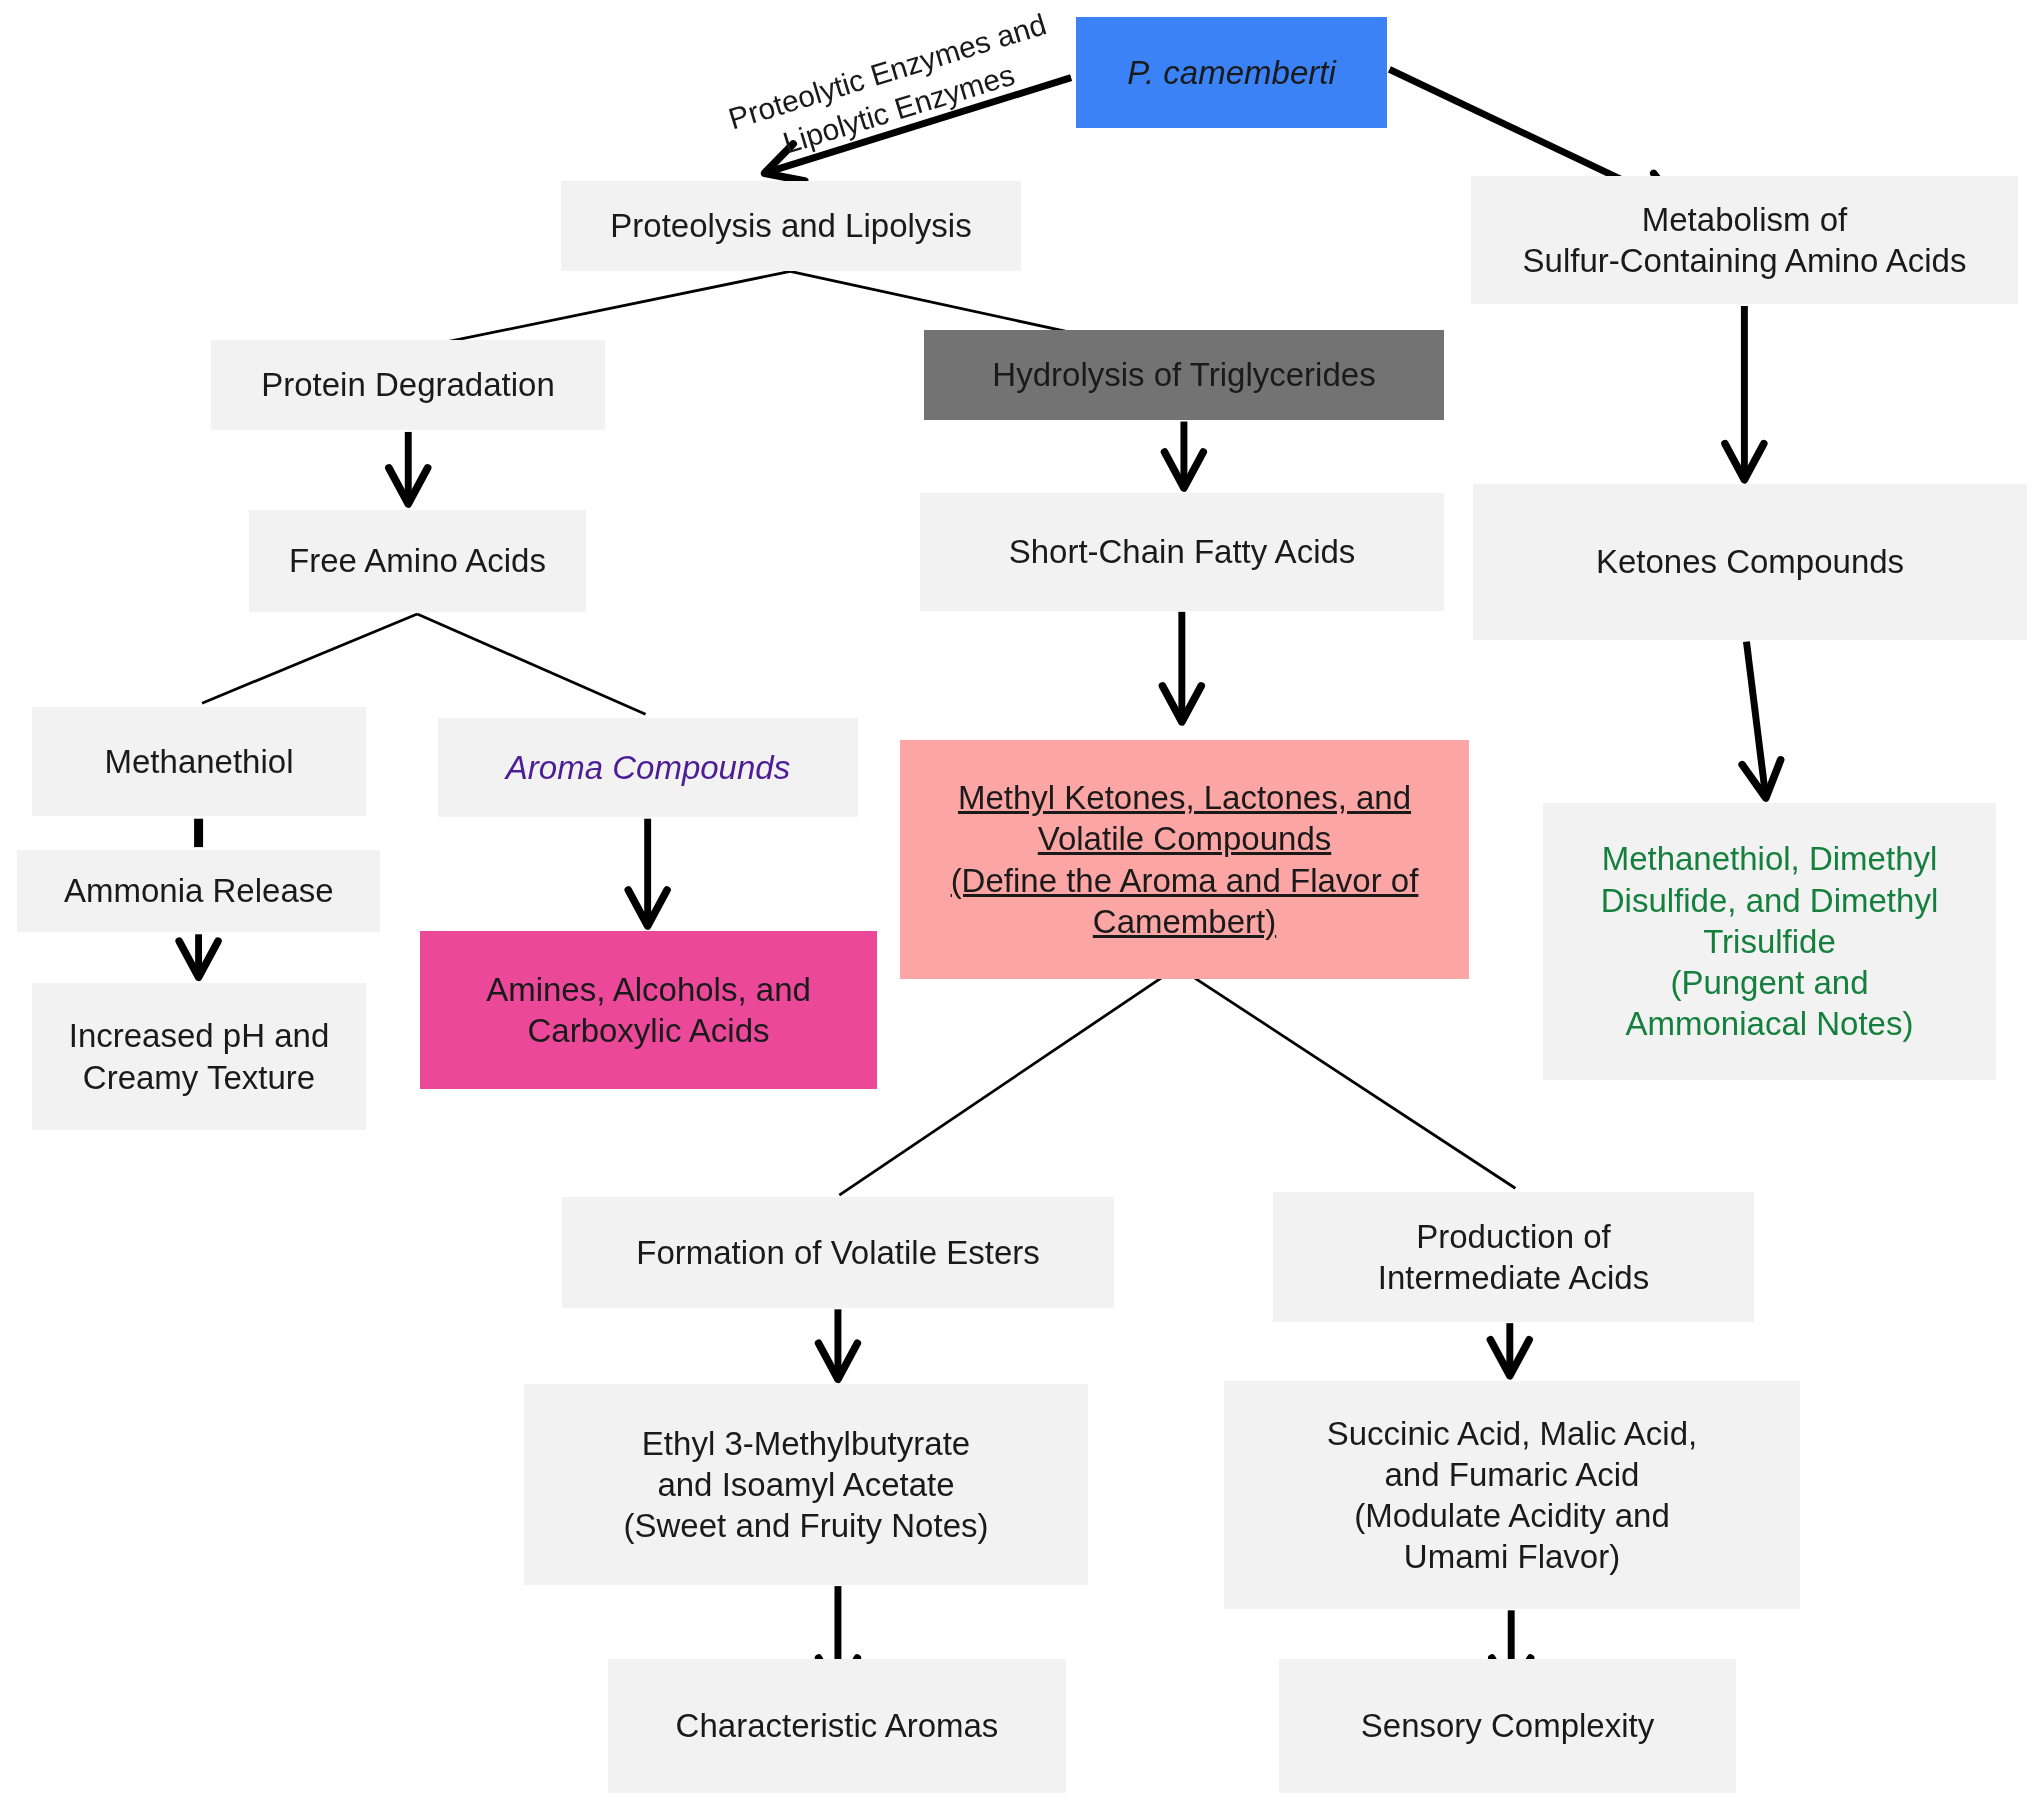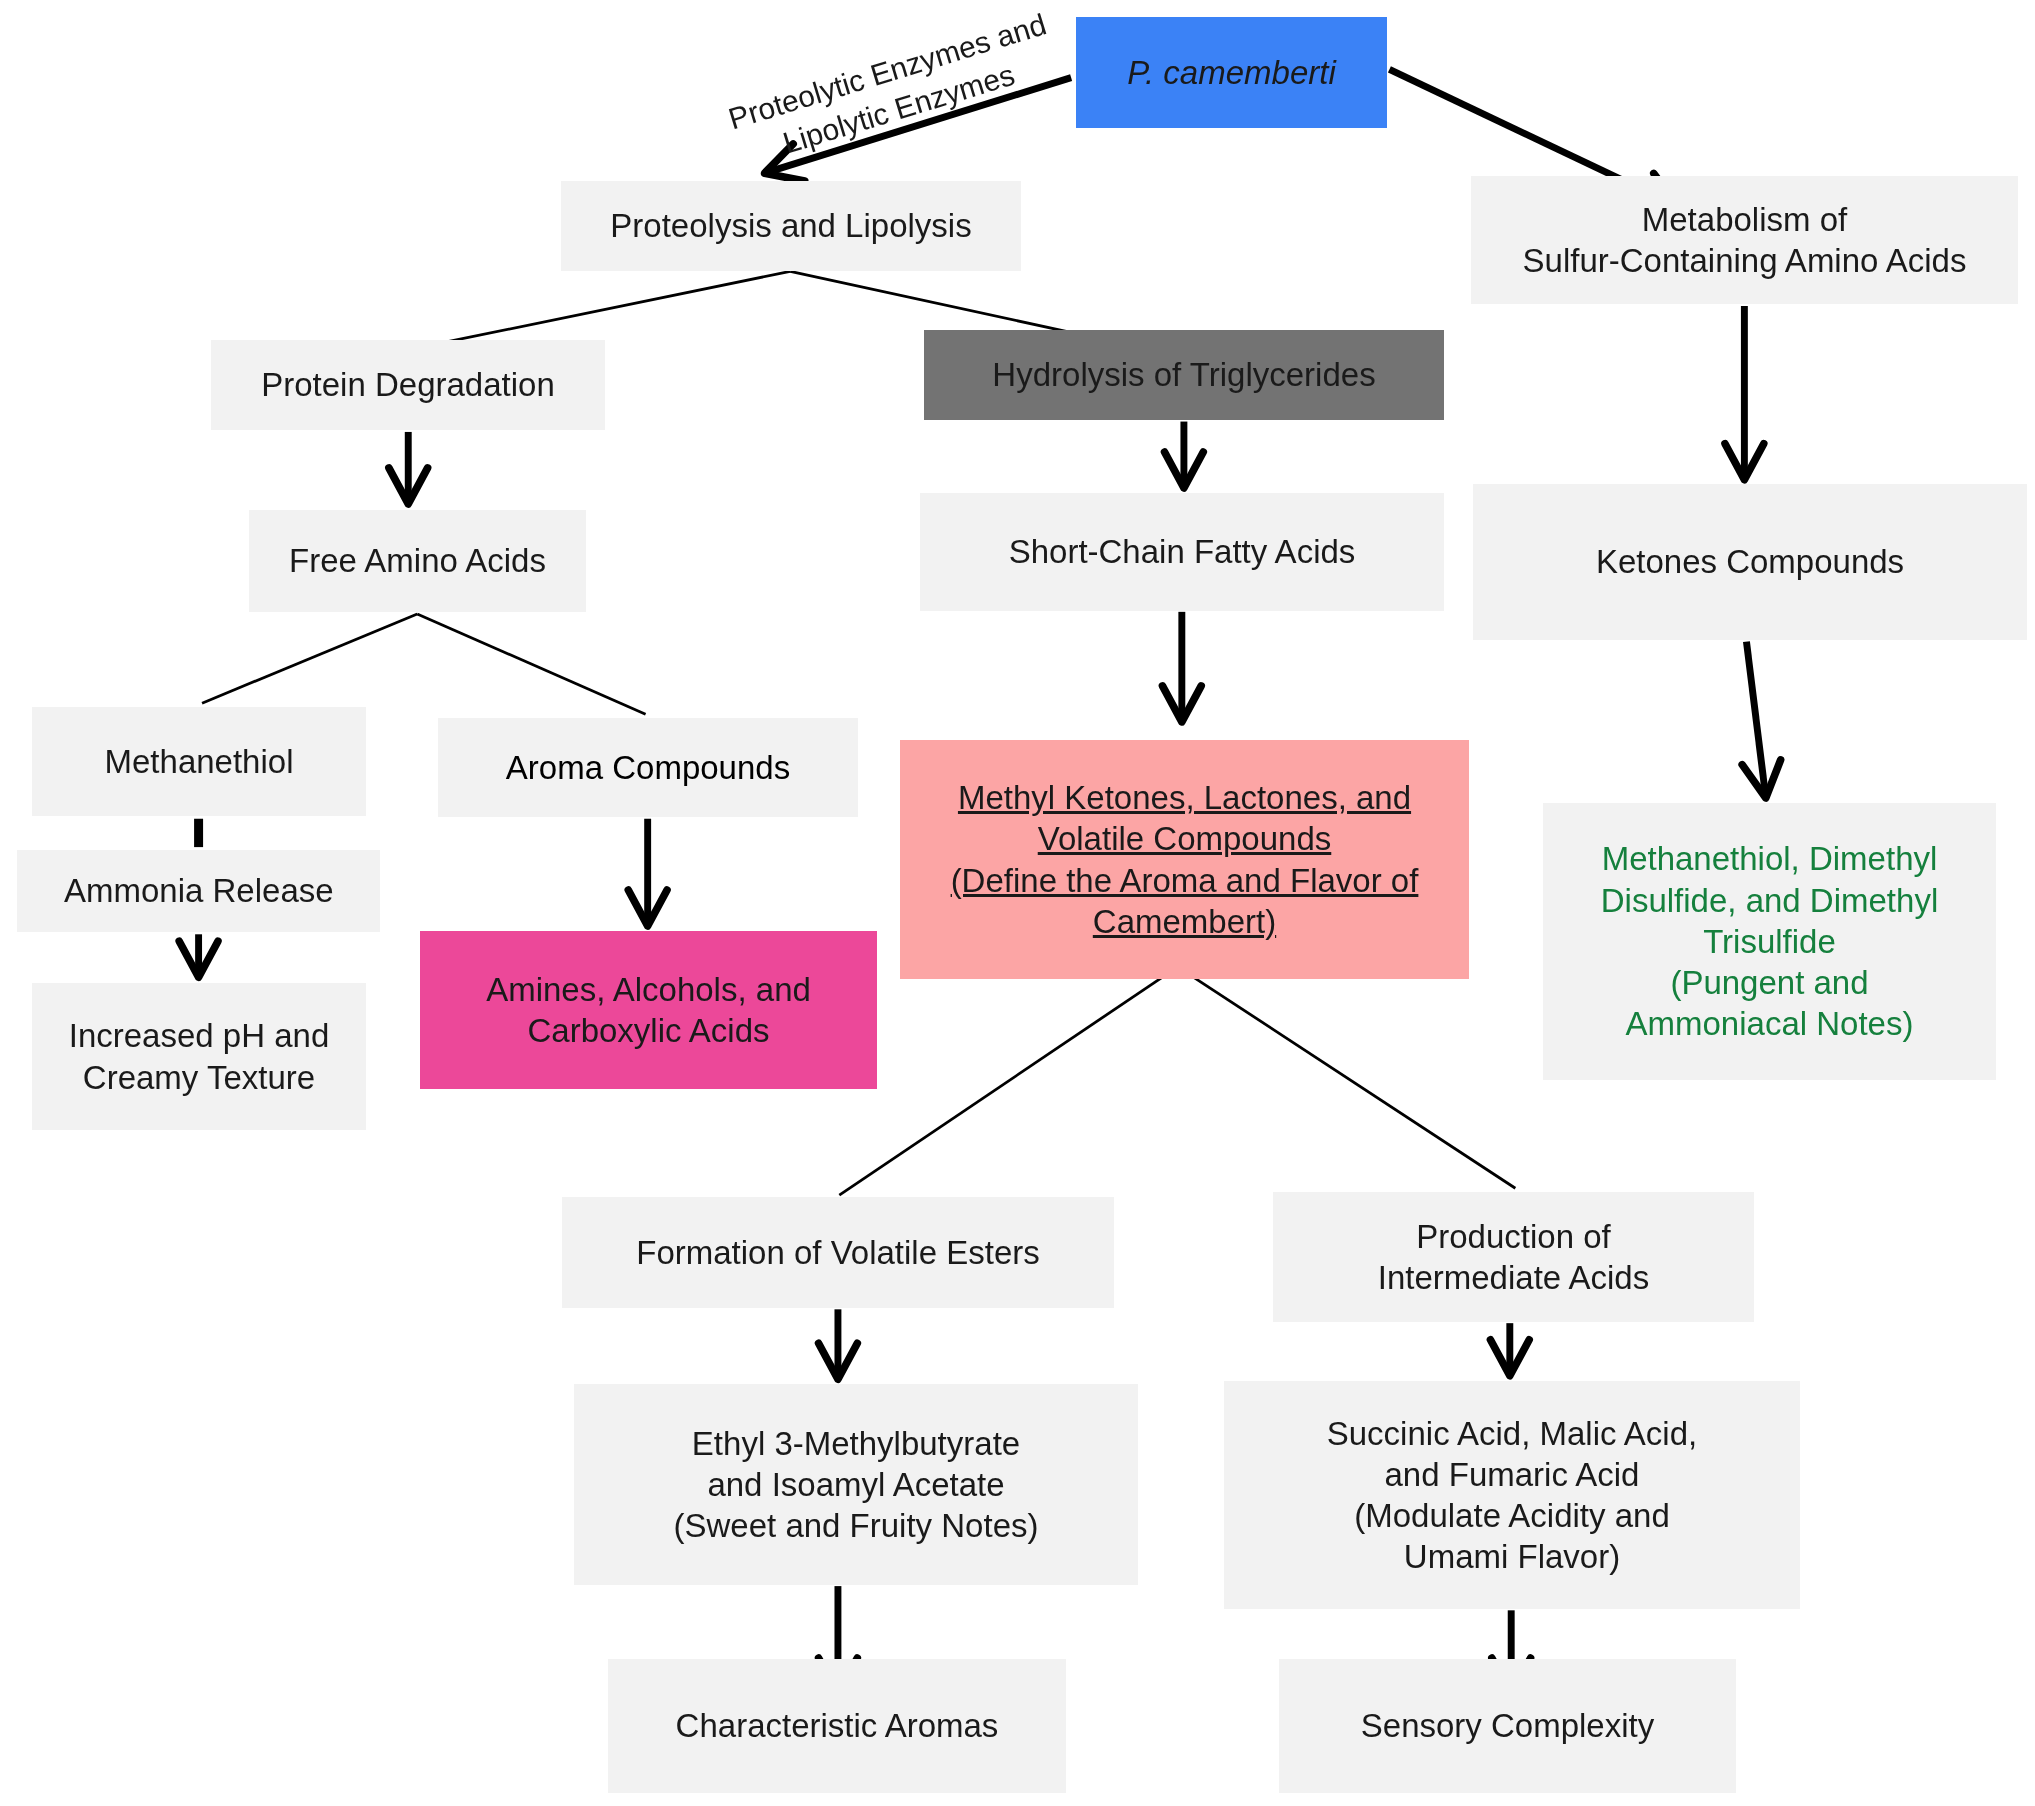--- a/index.html
+++ b/index.html
@@ -73,39 +73,39 @@
       <div class="node italic" style="left: 1076px; top: 17.3px; width: 311px; height: 111px; background: #3b82f6; color: rgb(26, 26, 26);">P. camemberti</div>
       <div class="node" style="left: 561px; top: 181px; width: 460px; height: 90px; background: rgb(242, 242, 242); color: rgb(26, 26, 26);">Proteolysis and Lipolysis</div>
       <div class="node" style="left: 1471px; top: 176px; width: 547px; height: 128px; background: rgb(242, 242, 242); color: rgb(26, 26, 26);">Metabolism of
 Sulfur-Containing Amino Acids</div>
       <div class="node" style="left: 211px; top: 340px; width: 394px; height: 90px; background: rgb(242, 242, 242); color: rgb(26, 26, 26);">Protein Degradation</div>
       <div class="node" style="left: 924px; top: 330px; width: 520px; height: 90px; background: #737373; color: rgb(26, 26, 26);">Hydrolysis of Triglycerides</div>
       <div class="node" style="left: 249px; top: 510px; width: 337px; height: 102px; background: rgb(242, 242, 242); color: rgb(26, 26, 26);">Free Amino Acids</div>
       <div class="node" style="left: 920px; top: 493px; width: 524px; height: 118px; background: rgb(242, 242, 242); color: rgb(26, 26, 26);">Short-Chain Fatty Acids</div>
       <div class="node" style="left: 1473px; top: 484px; width: 554px; height: 156px; background: rgb(242, 242, 242); color: rgb(26, 26, 26);">Ketones Compounds</div>
       <div class="node" style="left: 32px; top: 707px; width: 334px; height: 109px; background: rgb(242, 242, 242); color: rgb(26, 26, 26);">Methanethiol</div>
-      <div class="node" style="left: 438px; top: 718px; width: 420px; height: 99px; background: rgb(242, 242, 242); color: #000000;">Aroma Compounds</div>
+      <div class="node" style="left: 438px; top: 718px; width: 420px; height: 99px; background: rgb(242, 242, 242); color: #4c1d95; font-style: italic;">Aroma Compounds</div>
       <div class="node" style="left: 17.3px; top: 850px; width: 363px; height: 82px; background: rgb(242, 242, 242); color: rgb(26, 26, 26);">Ammonia Release</div>
       <div class="node" style="left: 900px; top: 740px; width: 569px; height: 239px; background: #fca5a5; color: rgb(26, 26, 26); text-decoration: underline;">Methyl Ketones, Lactones, and
 Volatile Compounds
 (Define the Aroma and Flavor of
 Camembert)</div>
       <div class="node" style="left: 1543px; top: 803px; width: 453px; height: 277px; background: rgb(242, 242, 242); color: #15803d;">Methanethiol, Dimethyl
 Disulfide, and Dimethyl
 Trisulfide
 (Pungent and
 Ammoniacal Notes)</div>
       <div class="node" style="left: 32px; top: 983px; width: 334px; height: 147px; background: rgb(242, 242, 242); color: rgb(26, 26, 26);">Increased pH and
 Creamy Texture</div>
       <div class="node" style="left: 420px; top: 931px; width: 457px; height: 158px; background: #ec4899; color: rgb(26, 26, 26);">Amines, Alcohols, and
 Carboxylic Acids</div>
       <div class="node" style="left: 562px; top: 1197px; width: 552px; height: 111px; background: rgb(242, 242, 242); color: rgb(26, 26, 26);">Formation of Volatile Esters</div>
       <div class="node" style="left: 1273px; top: 1192px; width: 481px; height: 130px; background: rgb(242, 242, 242); color: rgb(26, 26, 26);">Production of
 Intermediate Acids</div>
-      <div class="node" style="left: 574px; top: 1384px; width: 564px; height: 201px; background: rgb(242, 242, 242); color: rgb(26, 26, 26);">Ethyl 3-Methylbutyrate
+      <div class="node" style="left: 524px; top: 1384px; width: 564px; height: 201px; background: rgb(242, 242, 242); color: rgb(26, 26, 26);">Ethyl 3-Methylbutyrate
 and Isoamyl Acetate
 (Sweet and Fruity Notes)</div>
       <div class="node" style="left: 1224px; top: 1381px; width: 576px; height: 228px; background: rgb(242, 242, 242); color: rgb(26, 26, 26);">Succinic Acid, Malic Acid,
 and Fumaric Acid
 (Modulate Acidity and
 Umami Flavor)</div>
       <div class="node" style="left: 608px; top: 1659px; width: 458px; height: 134px; background: rgb(242, 242, 242); color: rgb(26, 26, 26);">Characteristic Aromas</div>
       <div class="node" style="left: 1279px; top: 1659px; width: 457px; height: 134px; background: rgb(242, 242, 242); color: rgb(26, 26, 26);">Sensory Complexity</div>
     </div>
 

